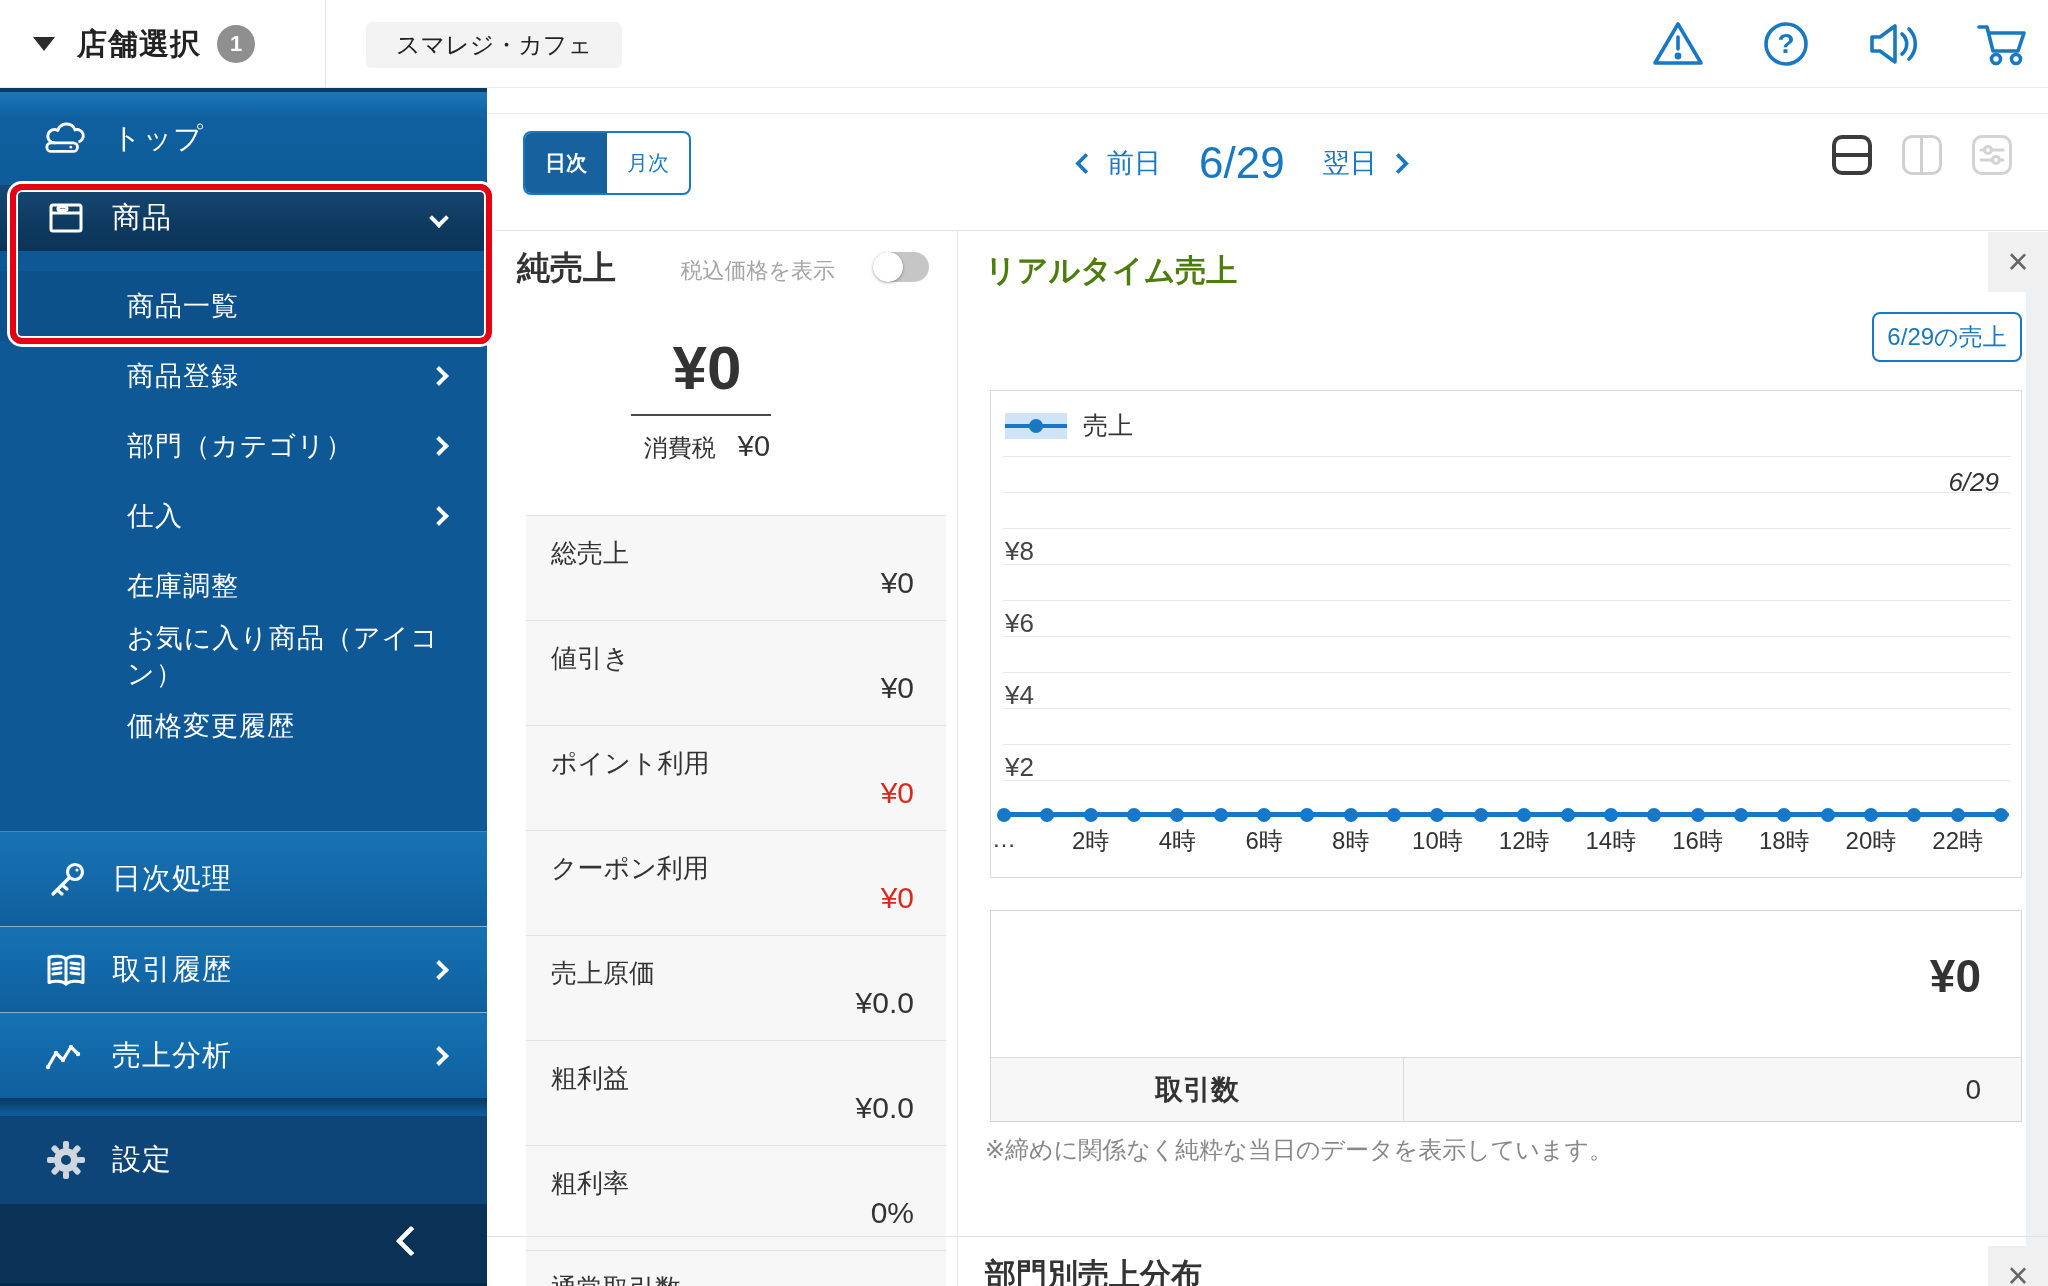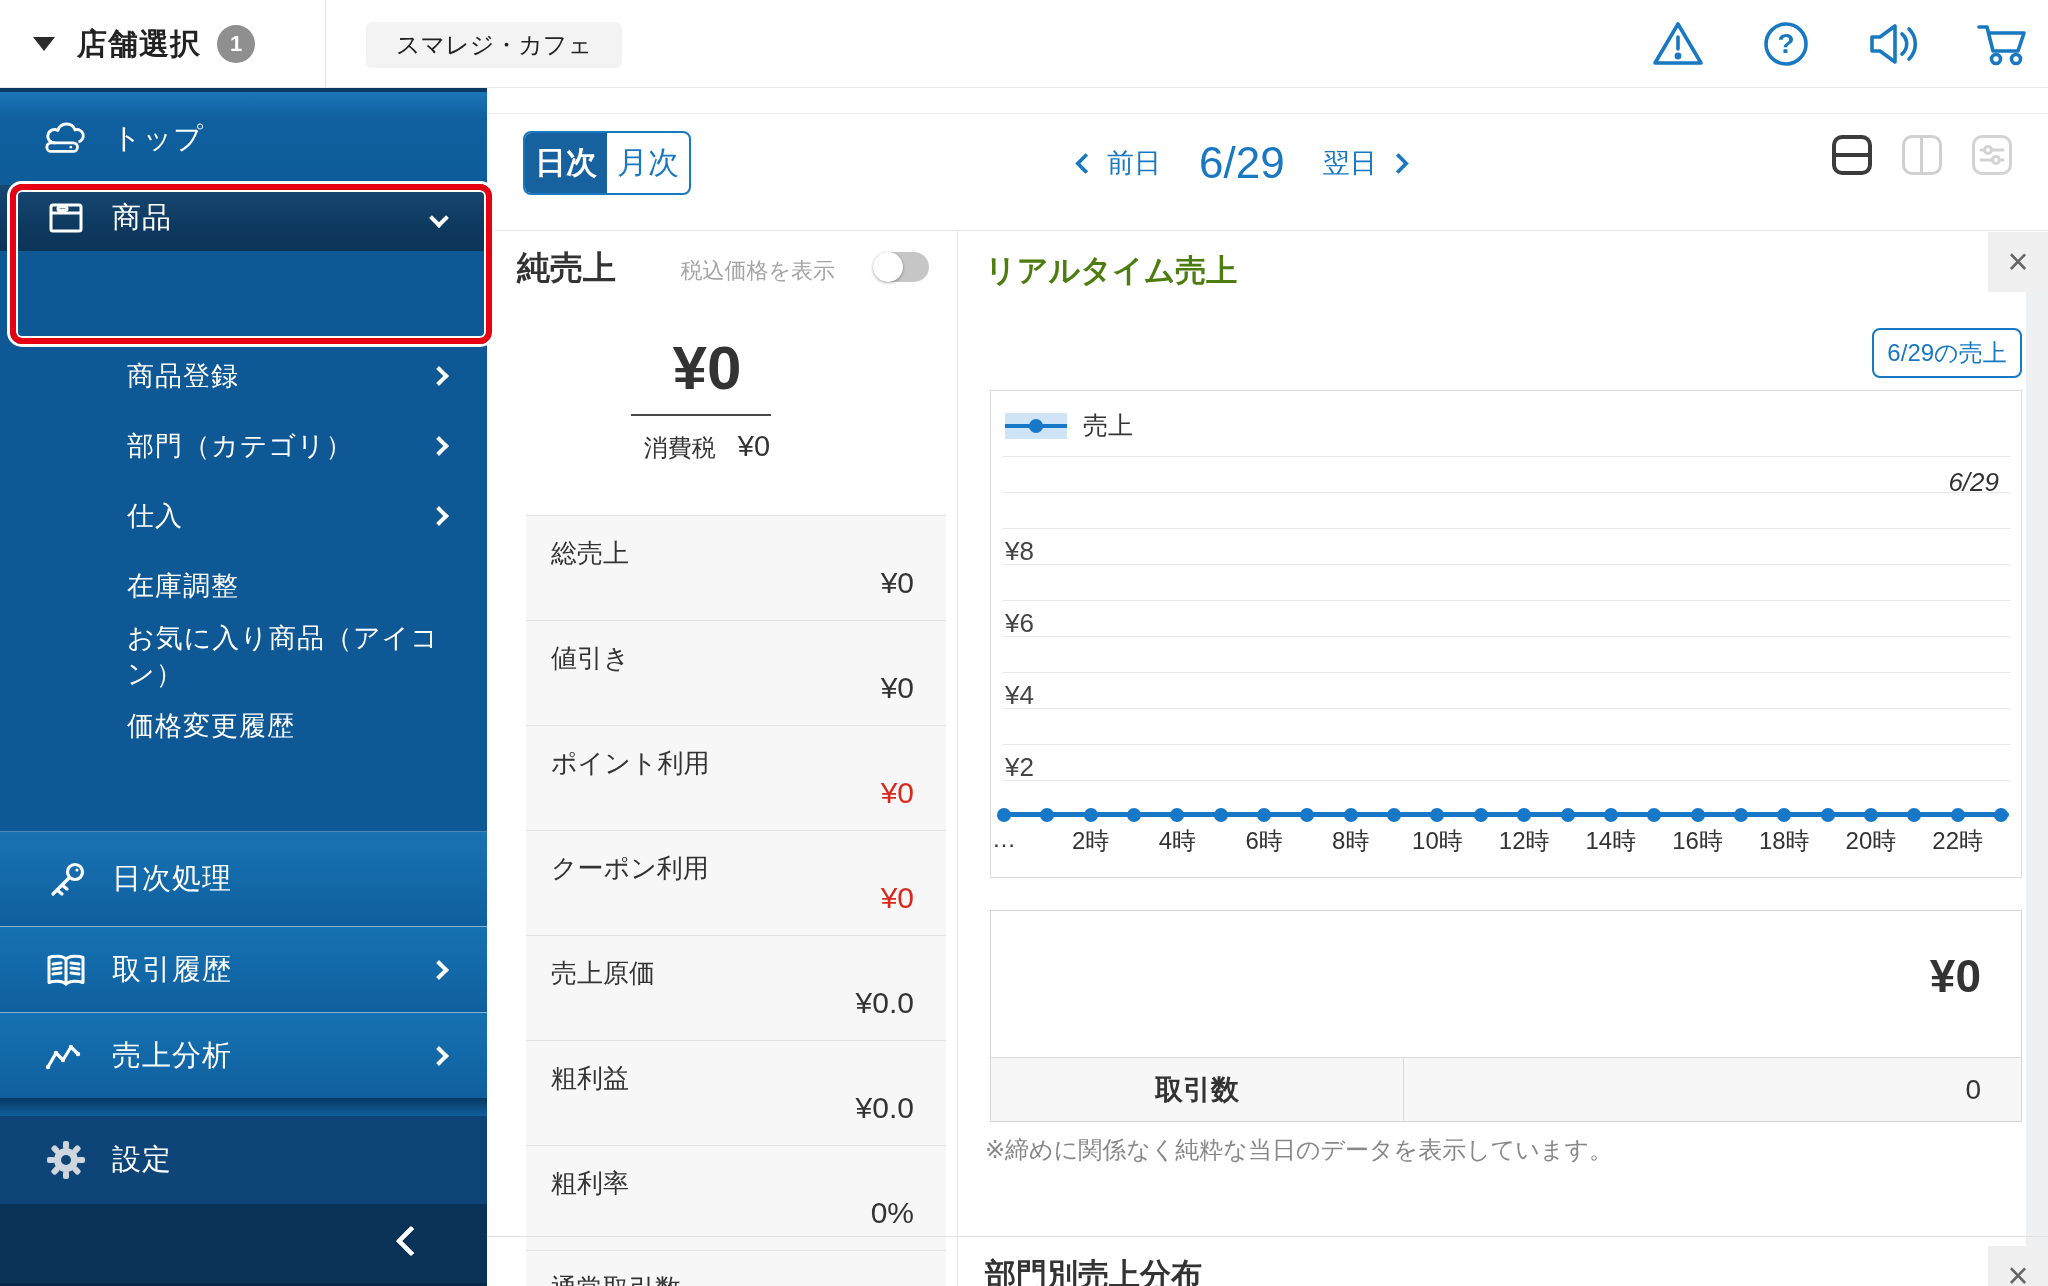--- a/index.html
+++ b/index.html
@@ -53,21 +53,21 @@
 
   .red-box { position:absolute; left:10px; top:184px; width:482px; height:160px;
     border:6px solid #e60012; border-radius:12px;
     box-shadow:0 0 0 3px #ffffff, inset 0 0 0 2px #ffffff; z-index:20; pointer-events:none; }
 
   
   .content-topline { position:absolute; left:487px; top:113px; width:1561px; height:1px; background:#ececec; }
   .period-toggle { position:absolute; left:523px; top:131px; width:168px; height:64px;
     border:2px solid #1878c2; border-radius:8px; display:flex; overflow:hidden; background:#fff; }
   .period-opt { width:50%; display:flex; align-items:center; justify-content:center;
-    font-size:31px; color:#1878c2; cursor:pointer; }
+    font-size:21px; color:#1878c2; cursor:pointer; }
   .period-opt.sel { background:#16619e; color:#fff; font-weight:bold; }
   .date-nav { position:absolute; left:1078px; top:126px; height:74px; display:flex; align-items:center; }
   .dn-chev { width:15px; height:15px; border-top:4px solid #1878c2; border-right:4px solid #1878c2; border-radius:1px; }
   .dn-left  { transform:rotate(-135deg); margin-right:14px; }
   .dn-right { transform:rotate(45deg);   margin-left:14px; }
   .dn-link { font-size:27px; color:#1878c2; cursor:pointer; }
   .dn-date { font-size:44px; color:#1878c2; font-weight:500; margin:0 38px; cursor:pointer; }
   .layout-icons { position:absolute; left:1832px; top:135px; display:flex; gap:30px; }
   .lay-ic { width:40px; height:40px; border-radius:10px; position:relative; cursor:pointer; }
   .lay-rows { border:4px solid #3c3c3c; }
@@ -102,21 +102,21 @@
   .right-gutter { position:absolute; left:2026px; top:232px; width:22px; height:1054px; background:#eef0f1; }
 
   
   .rt-title { position:absolute; left:985px; top:250px; font-size:31px; font-weight:bold; color:#4d7c0f; }
   .close-sq { position:absolute; width:60px; height:60px; background:#f0f0f1; display:flex;
     align-items:center; justify-content:center; font-size:36px; font-weight:300; color:#666; cursor:pointer; }
   .close-top { left:1988px; top:232px; }
   .close-bottom { left:1988px; top:1246px; height:60px; }
   .date-btn { position:absolute; left:1872px; top:312px; width:150px; height:50px; border:2px solid #1878c2;
     border-radius:8px; background:#fff; color:#1878c2; font-size:24px; display:flex; align-items:center;
-    justify-content:center; cursor:pointer;margin-top:16px; }
+    justify-content:center; cursor:pointer; }
 
   .chart-panel { position:absolute; left:990px; top:390px; width:1032px; height:488px;
     border:1px solid #dcdcdc; background:#fff; }
   .legend { position:absolute; left:14px; top:18px; display:flex; align-items:center; cursor:pointer; }
   .legend-chip { position:relative; width:62px; height:26px; background:#cfe4f6; display:inline-block; }
   .legend-line { position:absolute; left:0; right:0; top:11px; height:4px; background:#1878c8; }
   .legend-dot { position:absolute; left:24px; top:6px; width:14px; height:14px; border-radius:50%; background:#1878c8; }
   .legend-label { margin-left:16px; font-size:25px; color:#333; }
   .chart-annotation { position:absolute; right:22px; top:76px; font-size:26px; font-style:italic; color:#333; }
   .gridarea { position:absolute; left:12px; top:65px; width:1008px; height:362px;
@@ -203,20 +203,23 @@
           <rect x="6" y="5" width="30" height="26" rx="2"></rect>
           <line x1="6" y1="13" x2="36" y2="13"></line>
           <rect x="13" y="7" width="9" height="3.5" rx="1.75"></rect>
         </svg>
       </span>
       <span class="side-label">商品</span>
       <span class="side-chev chev chev-down"></span>
     </div>
 
     <div class="submenu">
+      <div class="sub-row hl" style="top:20px">
+        <span class="sub-label">商品一覧</span>
+        </div>
       <div class="sub-row" style="top:90px">
         <span class="sub-label">商品登録</span>
         <span class="side-chev chev chev-right"></span>
         </div>
       <div class="sub-row" style="top:160px">
         <span class="sub-label">部門（カテゴリ）</span>
         <span class="side-chev chev chev-right"></span>
         </div>
       <div class="sub-row" style="top:230px">
         <span class="sub-label">仕入</span>

